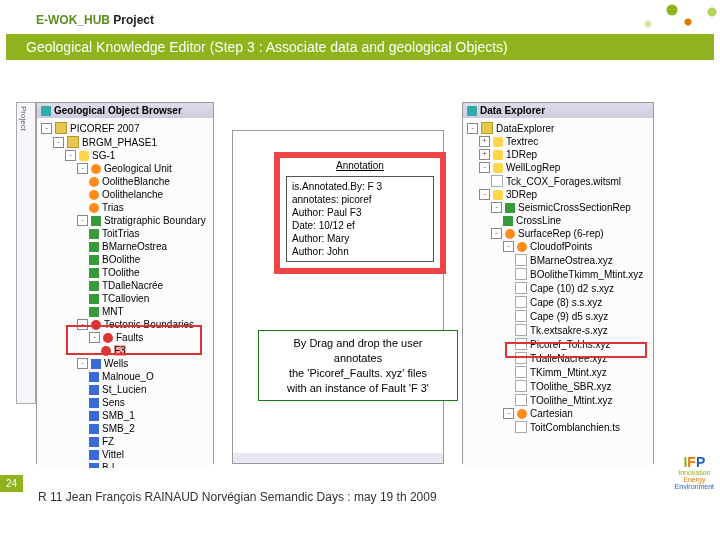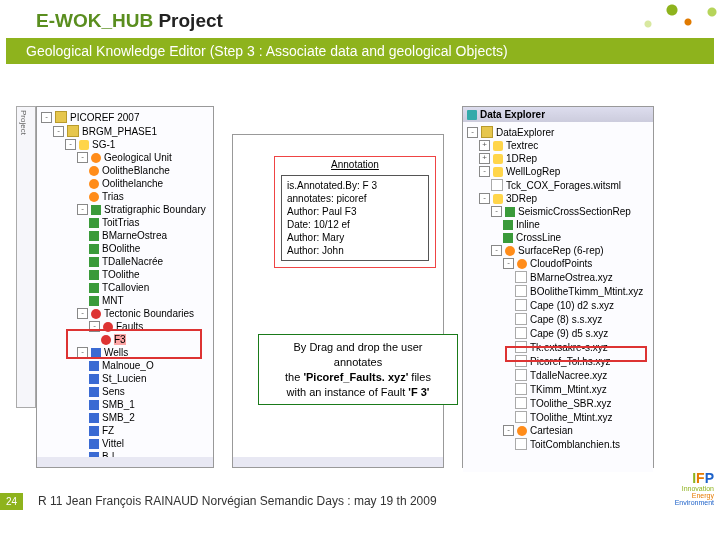--- a/index.html
+++ b/index.html
@@ -1,45 +1,45 @@
 <!DOCTYPE html>
 <html><head>
 <meta charset="utf-8">
 <style>
   html,body{margin:0;padding:0;font-family:Arial,sans-serif;background:#fff;width:720px;height:540px;overflow:hidden}
   .header{padding:10px 0 4px 36px}
-  .title{font-size:19px;font-weight:bold}
+  .title{font-size:12px;font-weight:bold}
   .t-green{color:#5a8e1f}
   .t-black{color:#222}
   .bar{background:#8eb31d;color:#fff;padding:5px 20px;font-size:14px;margin:2px 6px}
   .stage{position:relative;height:450px}
   .panel{position:absolute;background:#e8e8f3;border:1px solid #999;font-size:10px}
   .panel-hdr{background:linear-gradient(#dde,#ccd);padding:2px 4px;display:flex;align-items:center;gap:3px;font-weight:bold;font-size:10px}
   .panel-body{padding:3px 4px;background:#fcfcff;overflow:auto}
   .tree-item{display:flex;align-items:center;gap:3px;white-space:nowrap;padding:1px 0}
   .ind1{padding-left:12px}.ind2{padding-left:24px}.ind3{padding-left:36px}.ind4{padding-left:48px}.ind5{padding-left:60px}
   .sq{display:inline-block;width:9px;height:9px;border:1px solid #888;text-align:center;line-height:8px;font-size:8px;background:#fff;color:#555}
   .ic{width:10px;height:10px;display:inline-block}
   .ic-folder{background:#e6c64d;border:1px solid #b89a2c}
   .ic-yellow{background:#ffd54a;border-radius:2px}
   .ic-orange{background:#ff8c1a;border-radius:50%}
   .ic-red{background:#d33;border-radius:50%}
   .ic-green{background:#3a9a3a}
   .ic-blue{background:#3a6ad3}
   .ic-cyan{background:#3aa;border-radius:1px}
   .ic-page{background:#fff;border:1px solid #aaa}
-  .anno-box{position:absolute;border:1px solid #ef4444;background:#fff;font-size:10px}
+  .anno-box{position:absolute;border:6px solid #ef4444;background:#fff;font-size:10px}
   .anno-title{text-align:center;text-decoration:underline;padding:2px}
   .anno-inner{border:1px solid #555;margin:3px 6px 6px;padding:3px 5px;line-height:1.3}
   .caption{position:absolute;border:1px solid #1a7a1a;background:#fff;font-size:11px;text-align:center;padding:5px 8px;line-height:1.35}
-  .bold{font-weight:bold}
+  .bold{font-weight:normal}
   .hl{position:absolute;border:2px solid #d33;pointer-events:none}
-  .pg{position:absolute;left:0;bottom:6px;background:#8eb31d;color:#fff;font-size:10px;padding:3px 6px}
+  .pg{position:absolute;left:0;bottom:20px;background:#8eb31d;color:#fff;font-size:10px;padding:3px 6px}
   .foot{position:absolute;left:38px;bottom:8px;font-size:12px;color:#333}
-  .logo{position:absolute;right:6px;bottom:10px;font-size:7px;text-align:right;line-height:1}
+  .logo{position:absolute;right:6px;bottom:22px;font-size:7px;text-align:center;line-height:1}
   .logo-top{font-size:14px;font-weight:bold}
   .lg{color:#8eb31d}.lo{color:#e67a00}.lb{color:#1e62c9}
   .corner{position:absolute;right:0;top:0;width:160px;height:40px;background:
     radial-gradient(circle at 95% 30%,#b6d45a 0 4px,transparent 5px),
     radial-gradient(circle at 80% 55%,#e07a00 0 3px,transparent 4px),
     radial-gradient(circle at 70% 25%,#8eb31d 0 5px,transparent 6px),
     radial-gradient(circle at 55% 60%,#d8e8a0 0 3px,transparent 4px)}
   .tab{position:absolute;width:18px;background:#f6f6fa;border:1px solid #aaa}
   .tab .t{writing-mode:vertical-rl;font-size:8px;padding:3px 2px;color:#666}
 </style>
@@ -53,20 +53,24 @@
 </div>
 <div class="bar">Geological Knowledge Editor (Step 3 : Associate data and geological Objects)</div>
 
 <div class="stage">
 
   <div class="tab" style="left:16px;top:40px;height:300px">
       <div class="t">Project</div>
     </div>
 
   <div class="panel" style="left:36px;top:40px;width:176px;height:360px">
+    <div class="panel-hdr">
+        <span class="ic ic-cyan"></span>
+        <span>Geological Object Browser</span>
+      </div>
     <div class="panel-body" style="height:344px">
       <div class="tree-item">
           <span class="sq">-</span>
           <span class="ic ic-folder"></span>
           <span>PICOREF 2007</span>
         </div>
       <div class="tree-item ind1">
           <span class="sq">-</span>
           <span class="ic ic-folder"></span>
           <span>BRGM_PHASE1</span>
@@ -105,25 +109,25 @@
       <div class="tree-item ind4">
           <span class="ic ic-green"></span>
           <span>BMarneOstrea</span>
         </div>
       <div class="tree-item ind4">
           <span class="ic ic-green"></span>
           <span>BOolithe</span>
         </div>
       <div class="tree-item ind4">
           <span class="ic ic-green"></span>
+          <span>TOolithe</span>
+        </div>
+      <div class="tree-item ind4">
+          <span class="ic ic-green"></span>
           <span>TDalleNacrée</span>
-        </div>
-      <div class="tree-item ind4">
-          <span class="ic ic-green"></span>
-          <span>TOolithe</span>
         </div>
       <div class="tree-item ind4">
           <span class="ic ic-green"></span>
           <span>TCallovien</span>
         </div>
       <div class="tree-item ind4">
           <span class="ic ic-green"></span>
           <span>MNT</span>
         </div>
       <div class="tree-item ind3">
@@ -239,24 +243,20 @@
           <span class="ic ic-yellow"></span>
           <span>3DRep</span>
         </div>
       <div class="tree-item ind2">
           <span class="sq">-</span>
           <span class="ic ic-green"></span>
           <span>SeismicCrossSectionRep</span>
         </div>
       <div class="tree-item ind3">
           <span class="ic ic-green"></span>
-          <span>Inline</span>
-        </div>
-      <div class="tree-item ind3">
-          <span class="ic ic-green"></span>
           <span>CrossLine</span>
         </div>
       <div class="tree-item ind2">
           <span class="sq">-</span>
           <span class="ic ic-orange"></span>
           <span>SurfaceRep (6-rep)</span>
         </div>
       <div class="tree-item ind3">
           <span class="sq">-</span>
           <span class="ic ic-orange"></span>

